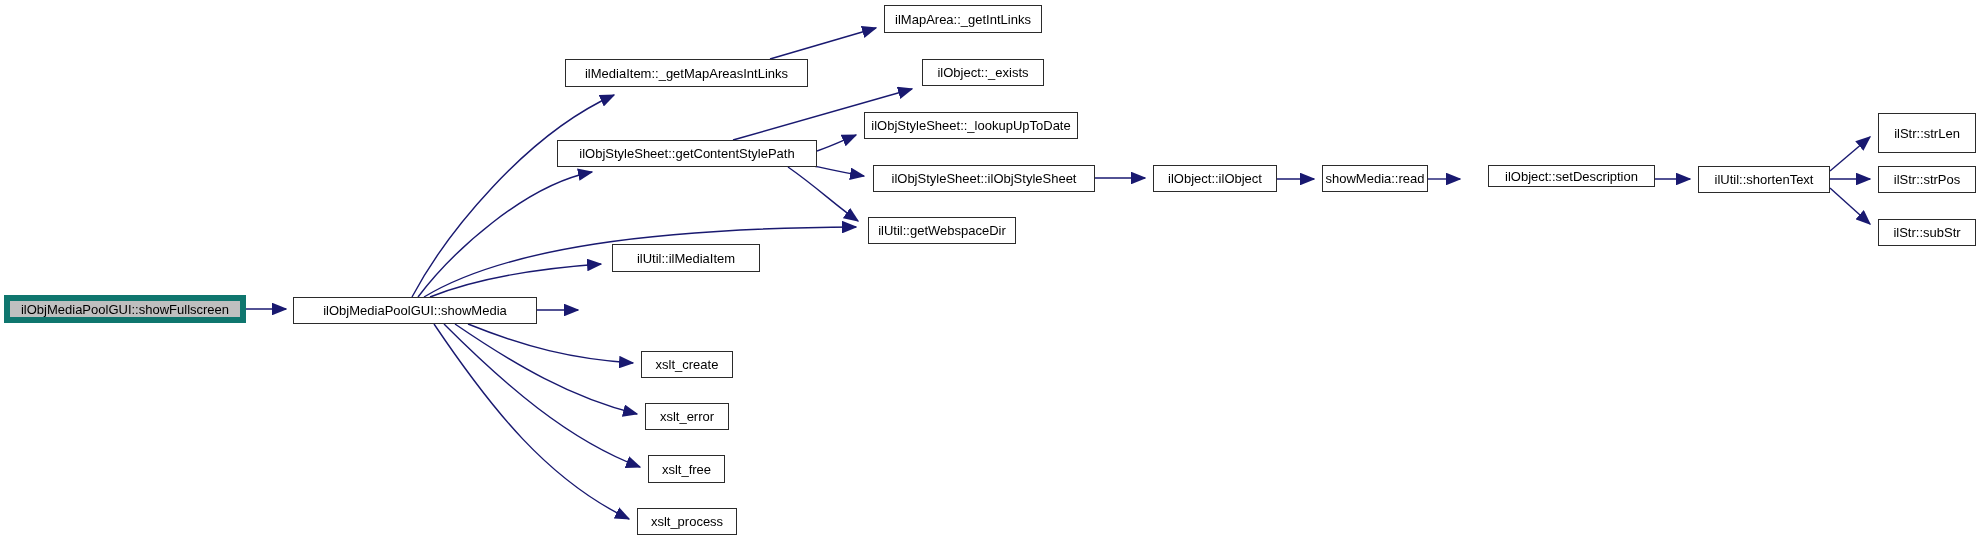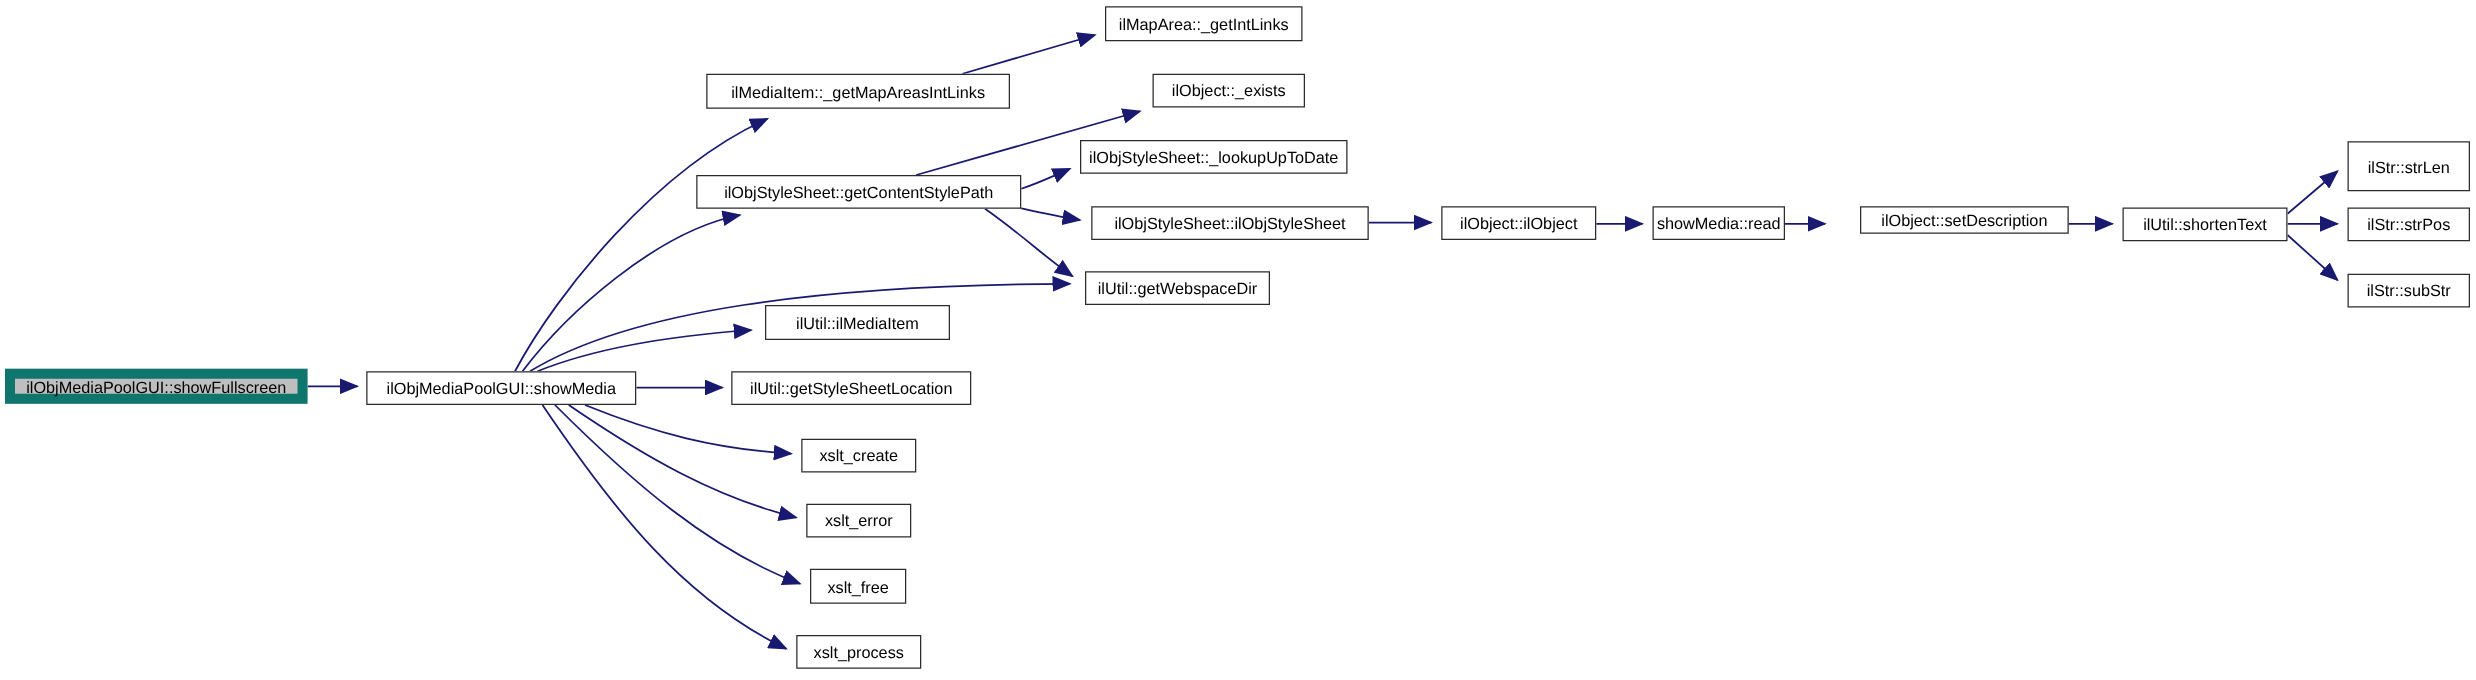--- a/index.html
+++ b/index.html
@@ -39,21 +39,21 @@
     color: #000000;
     font-size: 13px;
     display: flex;
     align-items: center;
     justify-content: center;
     white-space: nowrap;
     cursor: pointer;
   }
   .node.root {
     background: var(--root-fill, #bfbfbf);
-    border: 8px solid #0f766e;
+    border: 6px solid #0f766e;
   }
 </style>
 </head>
 <body>
 
 <div class="canvas">
 
   <svg class="edges" viewBox="0 0 1981 544">
     <defs>
       <marker id="arrow" markerWidth="11" markerHeight="9" refX="10" refY="4.5" orient="auto" markerUnits="strokeWidth">
@@ -78,30 +78,29 @@
     <path class="edge" d="M1095,178 H1145" marker-end="url(#arrow)"></path>
     <path class="edge" d="M1277,179 H1314" marker-end="url(#arrow)"></path>
     <path class="edge" d="M1428,179 H1460" marker-end="url(#arrow)"></path>
     <path class="edge" d="M1635,179 H1690" marker-end="url(#arrow)"></path>
     <path class="edge" d="M1830,171 L1870,137" marker-end="url(#arrow)"></path>
     <path class="edge" d="M1830,179 H1870" marker-end="url(#arrow)"></path>
     <path class="edge" d="M1830,188 L1870,224" marker-end="url(#arrow)"></path>
   </svg>
 
   <div class="node root" style="left:4px; top:295px; width:242px; height:28px;">ilObjMediaPoolGUI::showFullscreen</div>
-  <div class="node" style="left:293px; top:297px; width:216px; height:27px;">ilObjMediaPoolGUI::showMedia</div>
+  <div class="node" style="left:293px; top:297px; width:244px; height:27px;">ilObjMediaPoolGUI::showMedia</div>
   <div class="node" style="left:565px; top:59px; width:243px; height:28px;">ilMediaItem::_getMapAreasIntLinks</div>
   <div class="node" style="left:884px; top:5px; width:158px; height:28px;">ilMapArea::_getIntLinks</div>
   <div class="node" style="left:922px; top:59px; width:122px; height:27px;">ilObject::_exists</div>
   <div class="node" style="left:557px; top:140px; width:260px; height:27px;">ilObjStyleSheet::getContentStylePath</div>
   <div class="node" style="left:864px; top:112px; width:214px; height:27px;">ilObjStyleSheet::_lookupUpToDate</div>
   <div class="node" style="left:873px; top:165px; width:222px; height:27px;">ilObjStyleSheet::ilObjStyleSheet</div>
   <div class="node" style="left:868px; top:217px; width:148px; height:27px;">ilUtil::getWebspaceDir</div>
   <div class="node" style="left:612px; top:244px; width:148px; height:28px;">ilUtil::ilMediaItem</div>
-  <div class="node" style="left:585px; top:297px; width:192px; height:27px;">ilUtil::getStyleSheetLocation</div>
   <div class="node" style="left:641px; top:351px; width:92px; height:27px;">xslt_create</div>
   <div class="node" style="left:645px; top:403px; width:84px; height:27px;">xslt_error</div>
   <div class="node" style="left:648px; top:455px; width:77px; height:28px;">xslt_free</div>
   <div class="node" style="left:637px; top:508px; width:100px; height:27px;">xslt_process</div>
   <div class="node" style="left:1153px; top:165px; width:124px; height:27px;">ilObject::ilObject</div>
   <div class="node" style="left:1322px; top:165px; width:106px; height:27px;">showMedia::read</div>
   <div class="node" style="left:1468px; top:165px; width:167px; height:22px;margin-left:20px;">ilObject::setDescription</div>
   <div class="node" style="left:1698px; top:166px; width:132px; height:27px;">ilUtil::shortenText</div>
   <div class="node" style="left:1878px; top:113px; width:98px; height:40px;">ilStr::strLen</div>
   <div class="node" style="left:1878px; top:166px; width:98px; height:27px;">ilStr::strPos</div>

